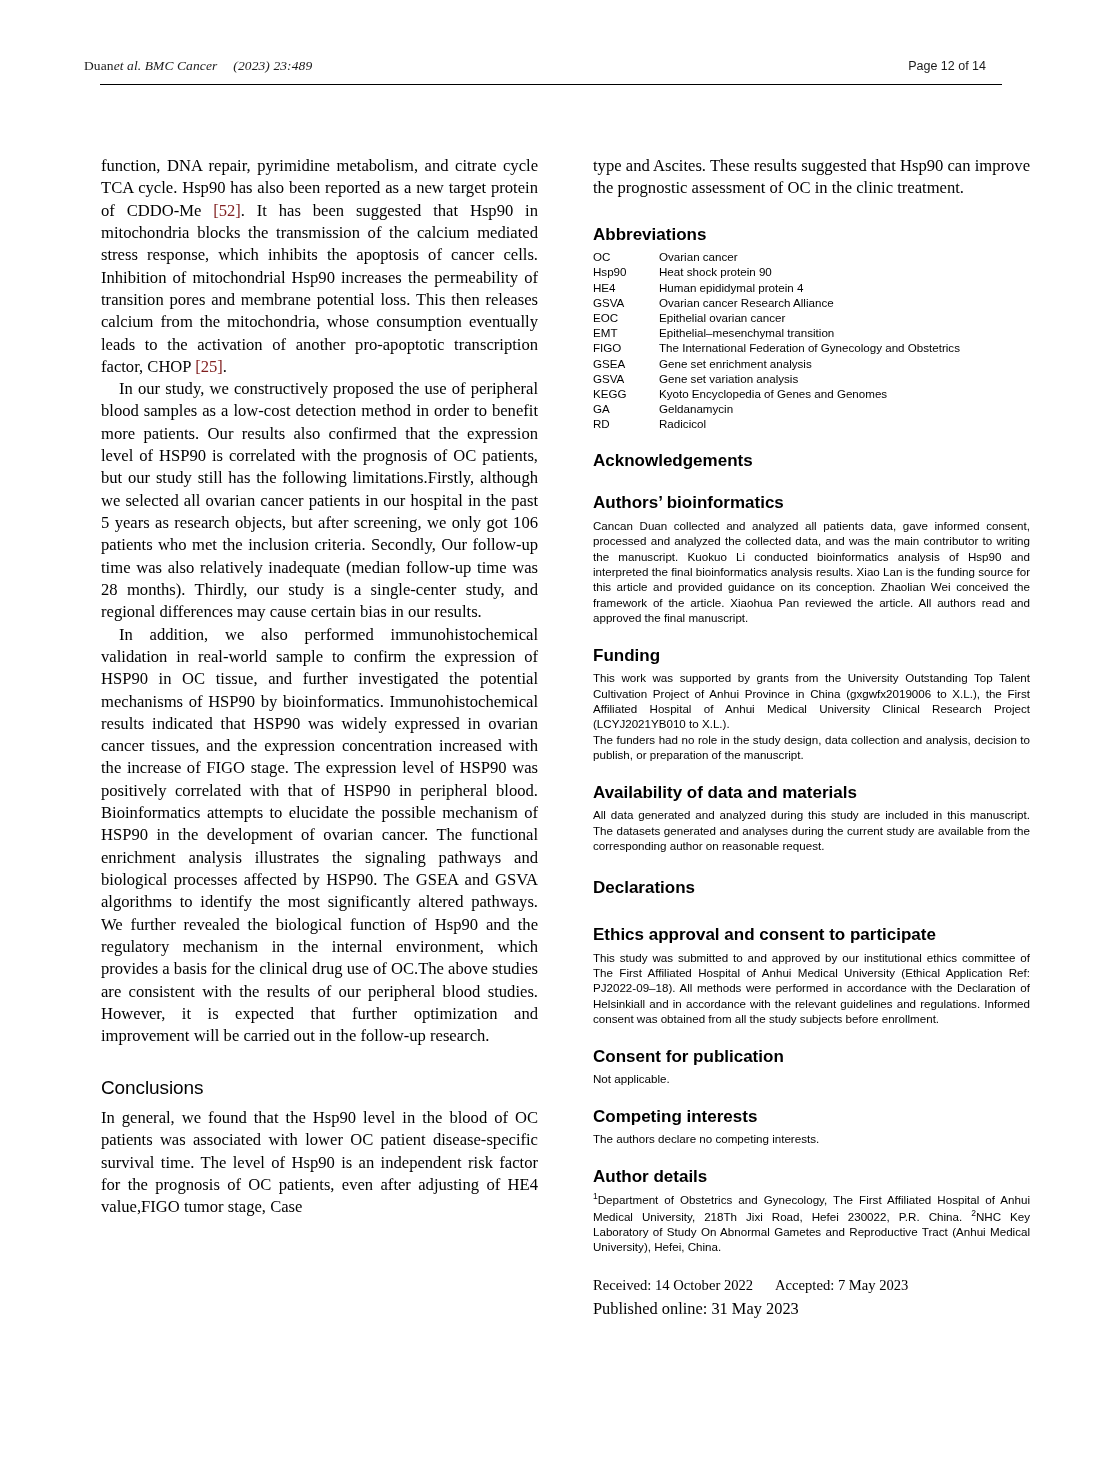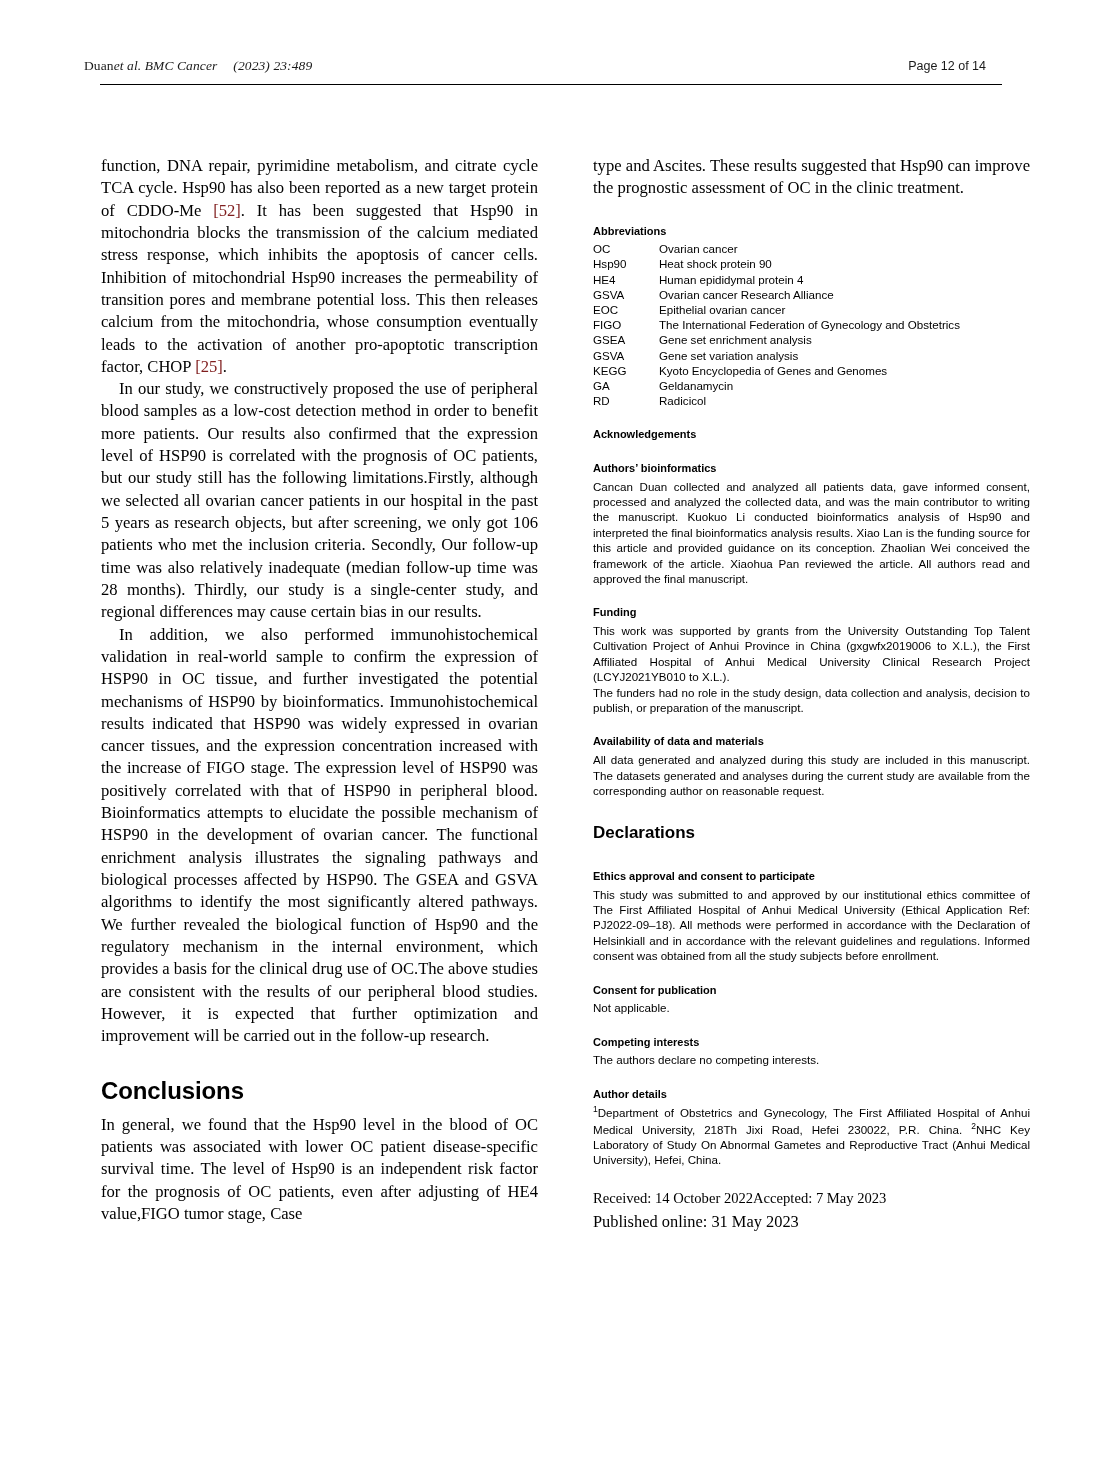--- a/index.html
+++ b/index.html
@@ -56,22 +56,22 @@
     line-height: 1.345;
     text-align: justify;
     hyphens: auto;
     -webkit-hyphens: auto;
   }
   .col-left p { margin: 0; text-indent: 0; }
   .col-left p + p { text-indent: 18px; }
   .col-left .reflink { color: #7f1d1d; }
   .col-left h2 {
     font-family: "Liberation Sans", sans-serif;
-    font-size: 24px;
-    font-weight: bold;
+    font-size: 19px;
+    font-weight: normal;
     margin: 27px 0 7px 0;
     letter-spacing: -.1px;
   }
   .col-right {
     position: absolute;
     left: 593px;
     top: 155px;
     width: 437px;
   }
   .col-right .intro {
@@ -82,21 +82,21 @@
     margin: 0;
   }
   
   .bm {
     font-family: "Liberation Sans", sans-serif;
     font-size: 11.6px;
     line-height: 1.33;
     color: #000;
   }
   .bm h3 {
-    font-size: 11px;
+    font-size: 17px;
     font-weight: bold;
     margin: 19px 0 3px 0;
   }
   .bm h3.first { margin-top: 24px; }
   .bm h2 {
     font-size: 17px;
     font-weight: bold;
     margin: 24px 0 24px 0;
     font-family: "Liberation Sans", sans-serif;
   }
@@ -115,21 +115,21 @@
   .abbr-list .term { width: 66px; flex: 0 0 66px; }
   .abbr-list .def { flex: 1 1 auto; }
   .sup { font-size: 8.5px; vertical-align: super; }
   
   .dates {
     font-family: "Liberation Serif", serif;
     font-size: 14.6px;
     margin-top: 20px;
     line-height: 1.4;
   }
-  .dates .d1 span.acc { }
+  .dates .d1 span.acc { margin-left: 22px; }
   .dates .d2 { font-size: 16.4px; margin-top: 3px; }
 </style>
 </head>
 <body>
 
 <div class="page">
 
   <div class="runhead">
     <div class="left">
       <span>Duan</span><span class="ital">et al. BMC Cancer</span><span class="vol">(2023) 23:489</span>
@@ -167,20 +167,24 @@
           </li>
         <li>
             <span class="term">GSVA</span>
             <span class="def">Ovarian cancer Research Alliance</span>
           </li>
         <li>
             <span class="term">EOC</span>
             <span class="def">Epithelial ovarian cancer</span>
           </li>
         <li>
+            <span class="term">EMT</span>
+            <span class="def">Epithelial–mesenchymal transition</span>
+          </li>
+        <li>
             <span class="term">FIGO</span>
             <span class="def">The International Federation of Gynecology and Obstetrics</span>
           </li>
         <li>
             <span class="term">GSEA</span>
             <span class="def">Gene set enrichment analysis</span>
           </li>
         <li>
             <span class="term">GSVA</span>
             <span class="def">Gene set variation analysis</span>

